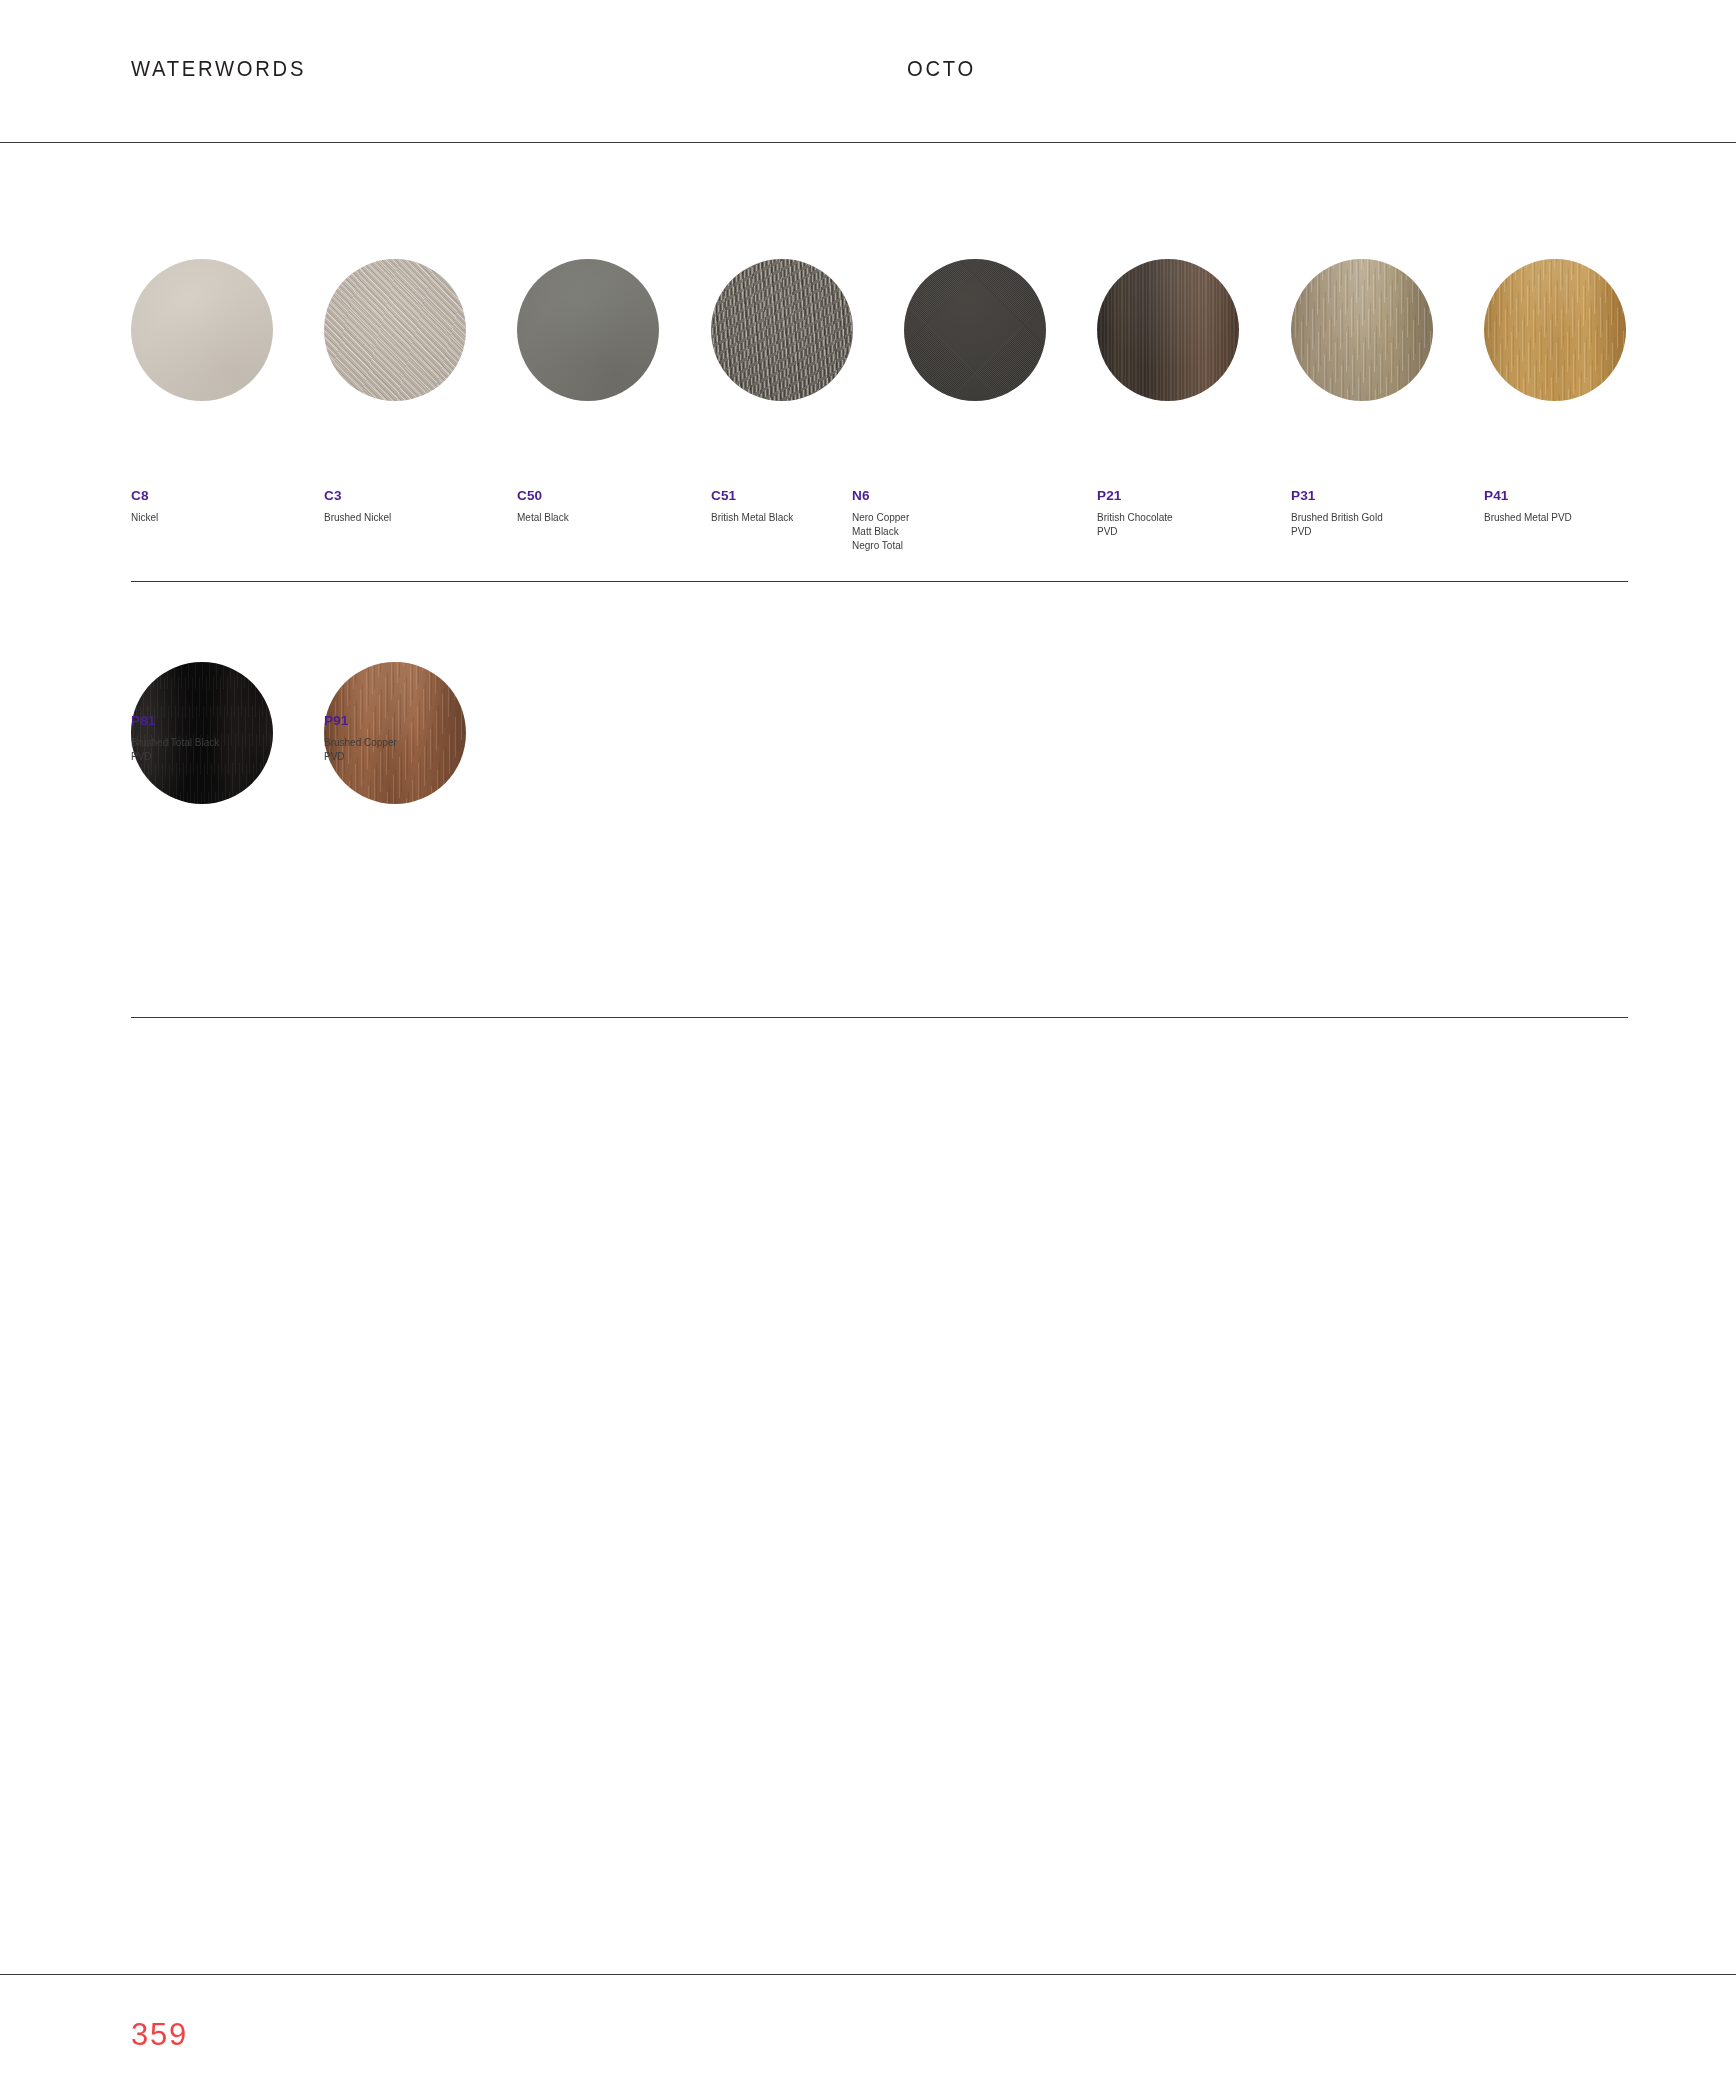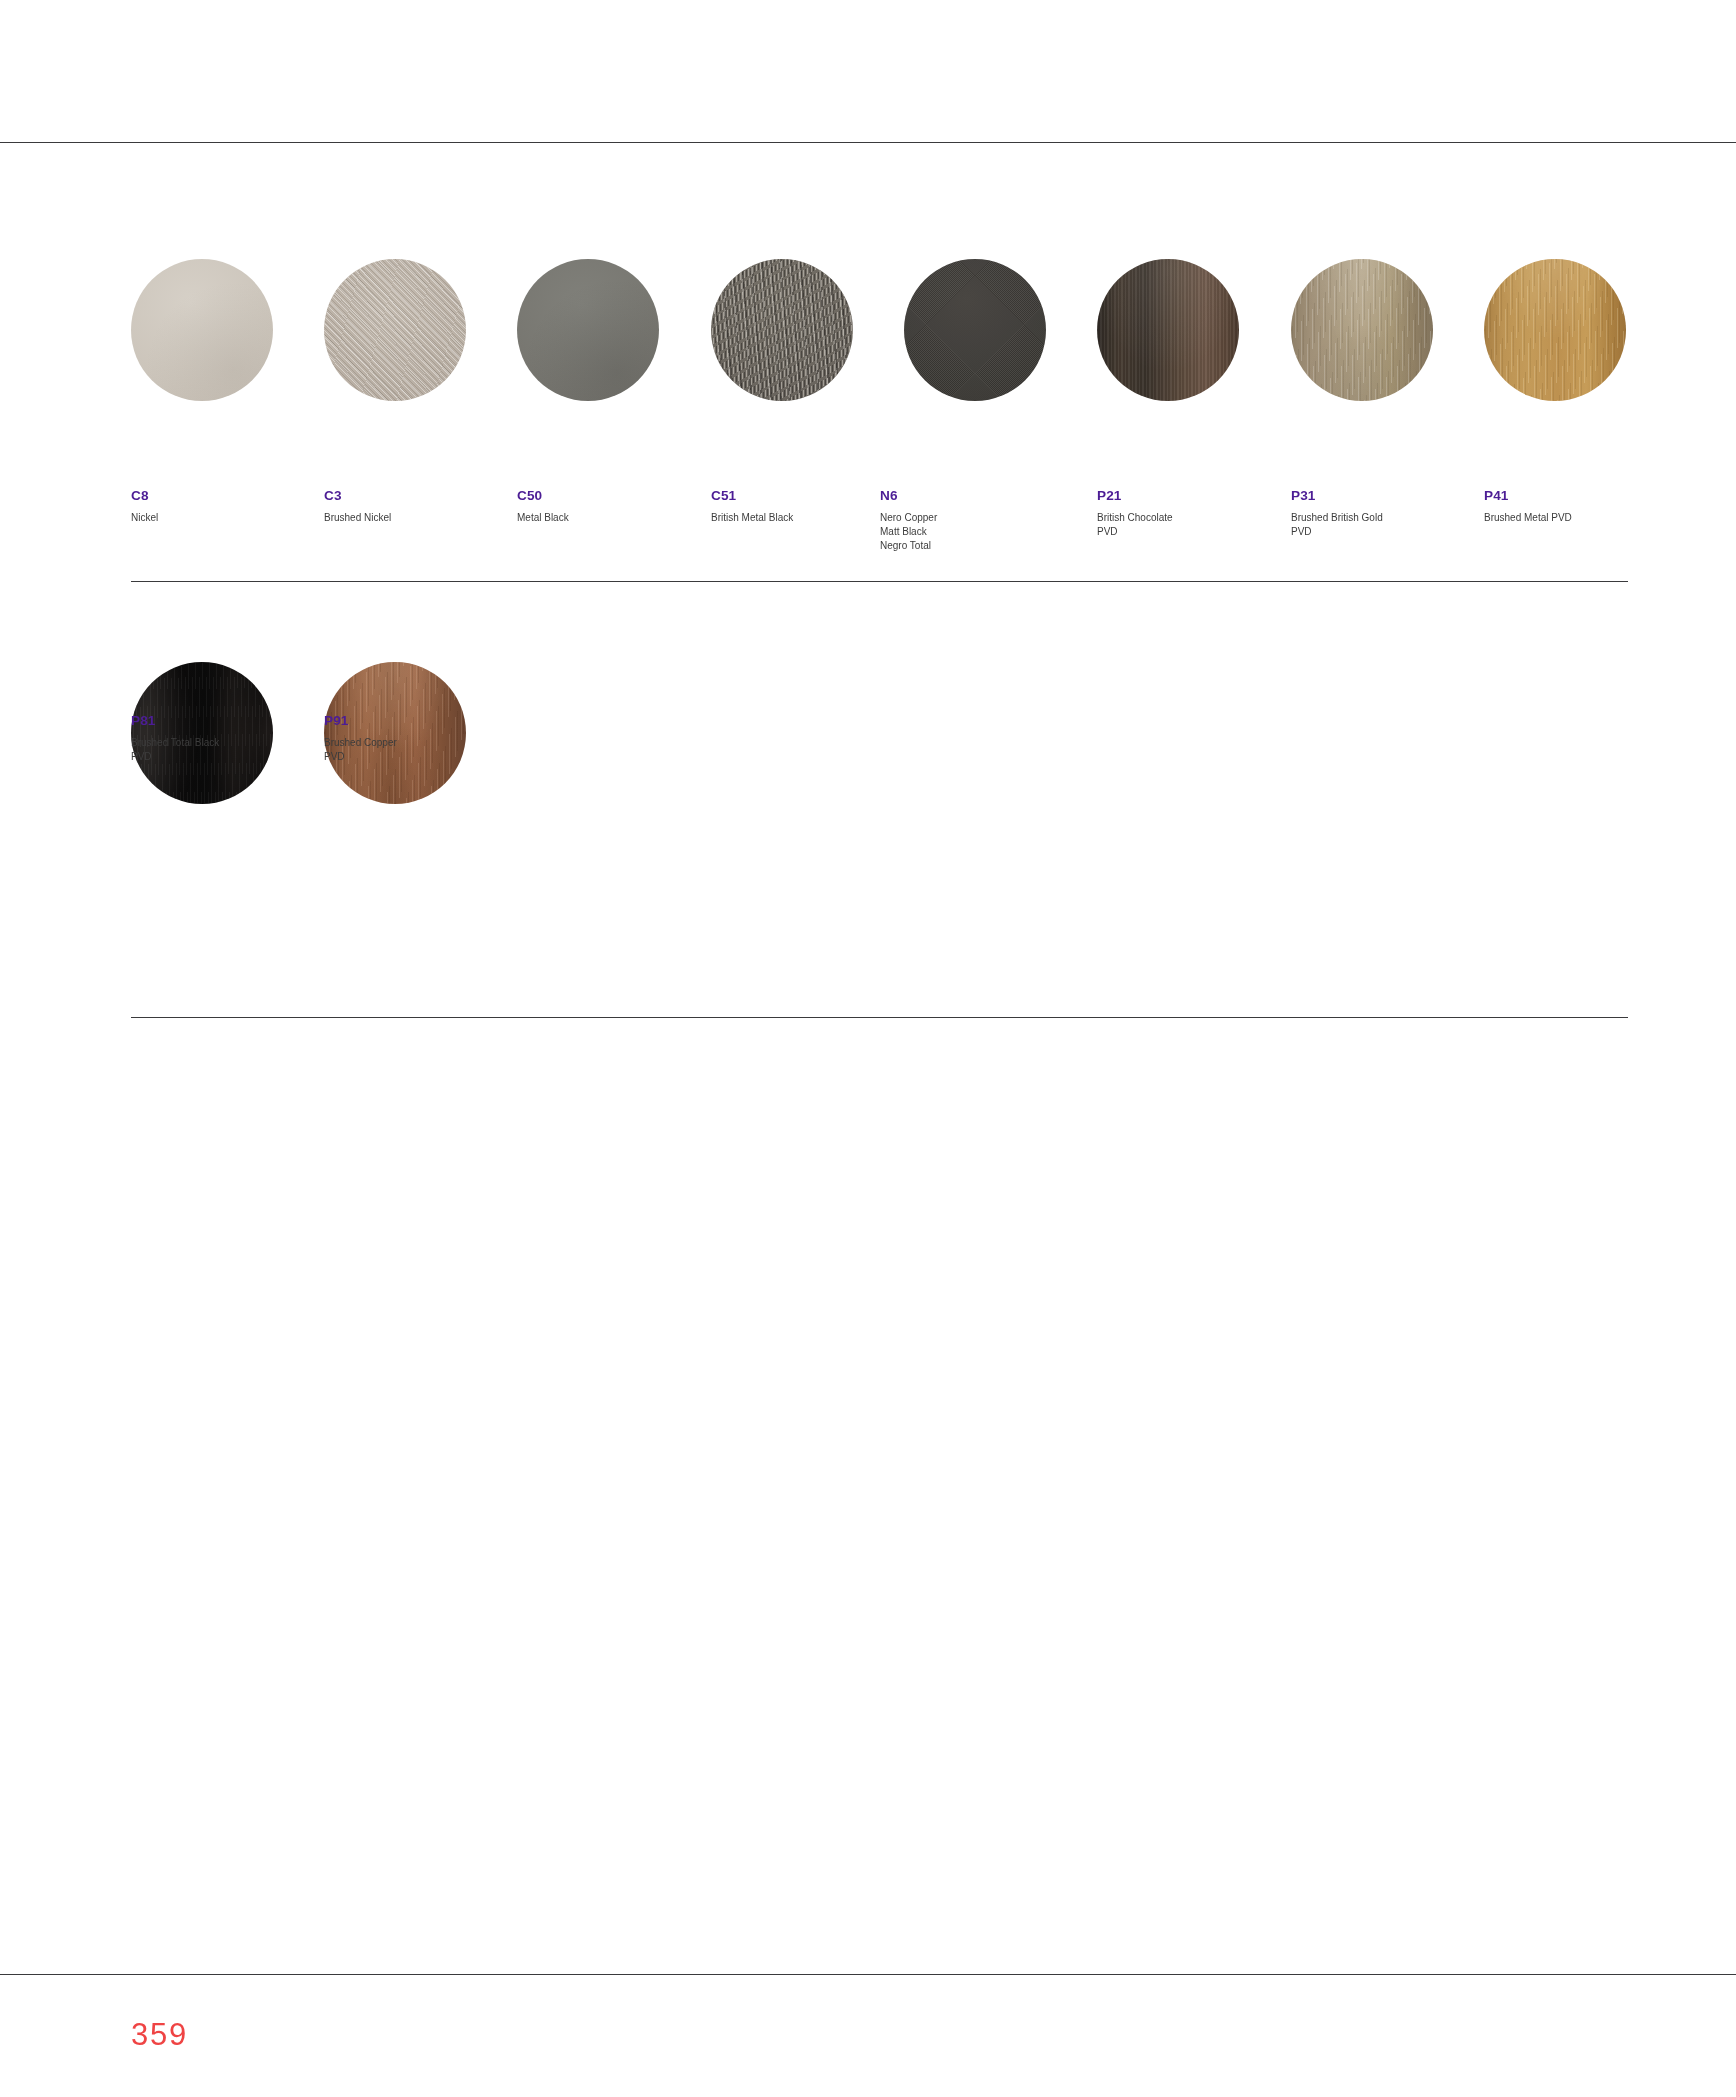--- a/index.html
+++ b/index.html
@@ -289,20 +289,24 @@
     color:#ef4444;
     letter-spacing:1.7px;
     font-weight:400;
   }
 </style>
 </head>
 <body>
 
 <div class="page">
 
+  <div class="header">
+    <div class="header-brand">WATERWORDS</div>
+    <div class="header-collection">OCTO</div>
+  </div>
   <div class="rule-head"></div>
 
   <div class="group group-1">
     <div class="swatch-row" id="row-swatches-0">
         <div class="swatch-cell" style="left: 131px;">
           <div class="disc f-c8">
             <div class="tex"></div>
           </div>
         </div>
         <div class="swatch-cell" style="left: 324px;">
@@ -362,21 +366,21 @@
           <div class="cap-names">
             <div>Metal Black</div>
           </div>
         </div>
         <div class="caption" style="left: 711px;">
           <div class="cap-code">C51</div>
           <div class="cap-names">
             <div>British Metal Black</div>
           </div>
         </div>
-        <div class="caption" style="left: 880px;">
+        <div class="caption" style="left: 852px;">
           <div class="cap-code">N6</div>
           <div class="cap-names">
             <div>Nero Copper</div>
             <div>Matt Black</div>
             <div>Negro Total</div>
           </div>
         </div>
         <div class="caption" style="left: 1097px;">
           <div class="cap-code">P21</div>
           <div class="cap-names">

